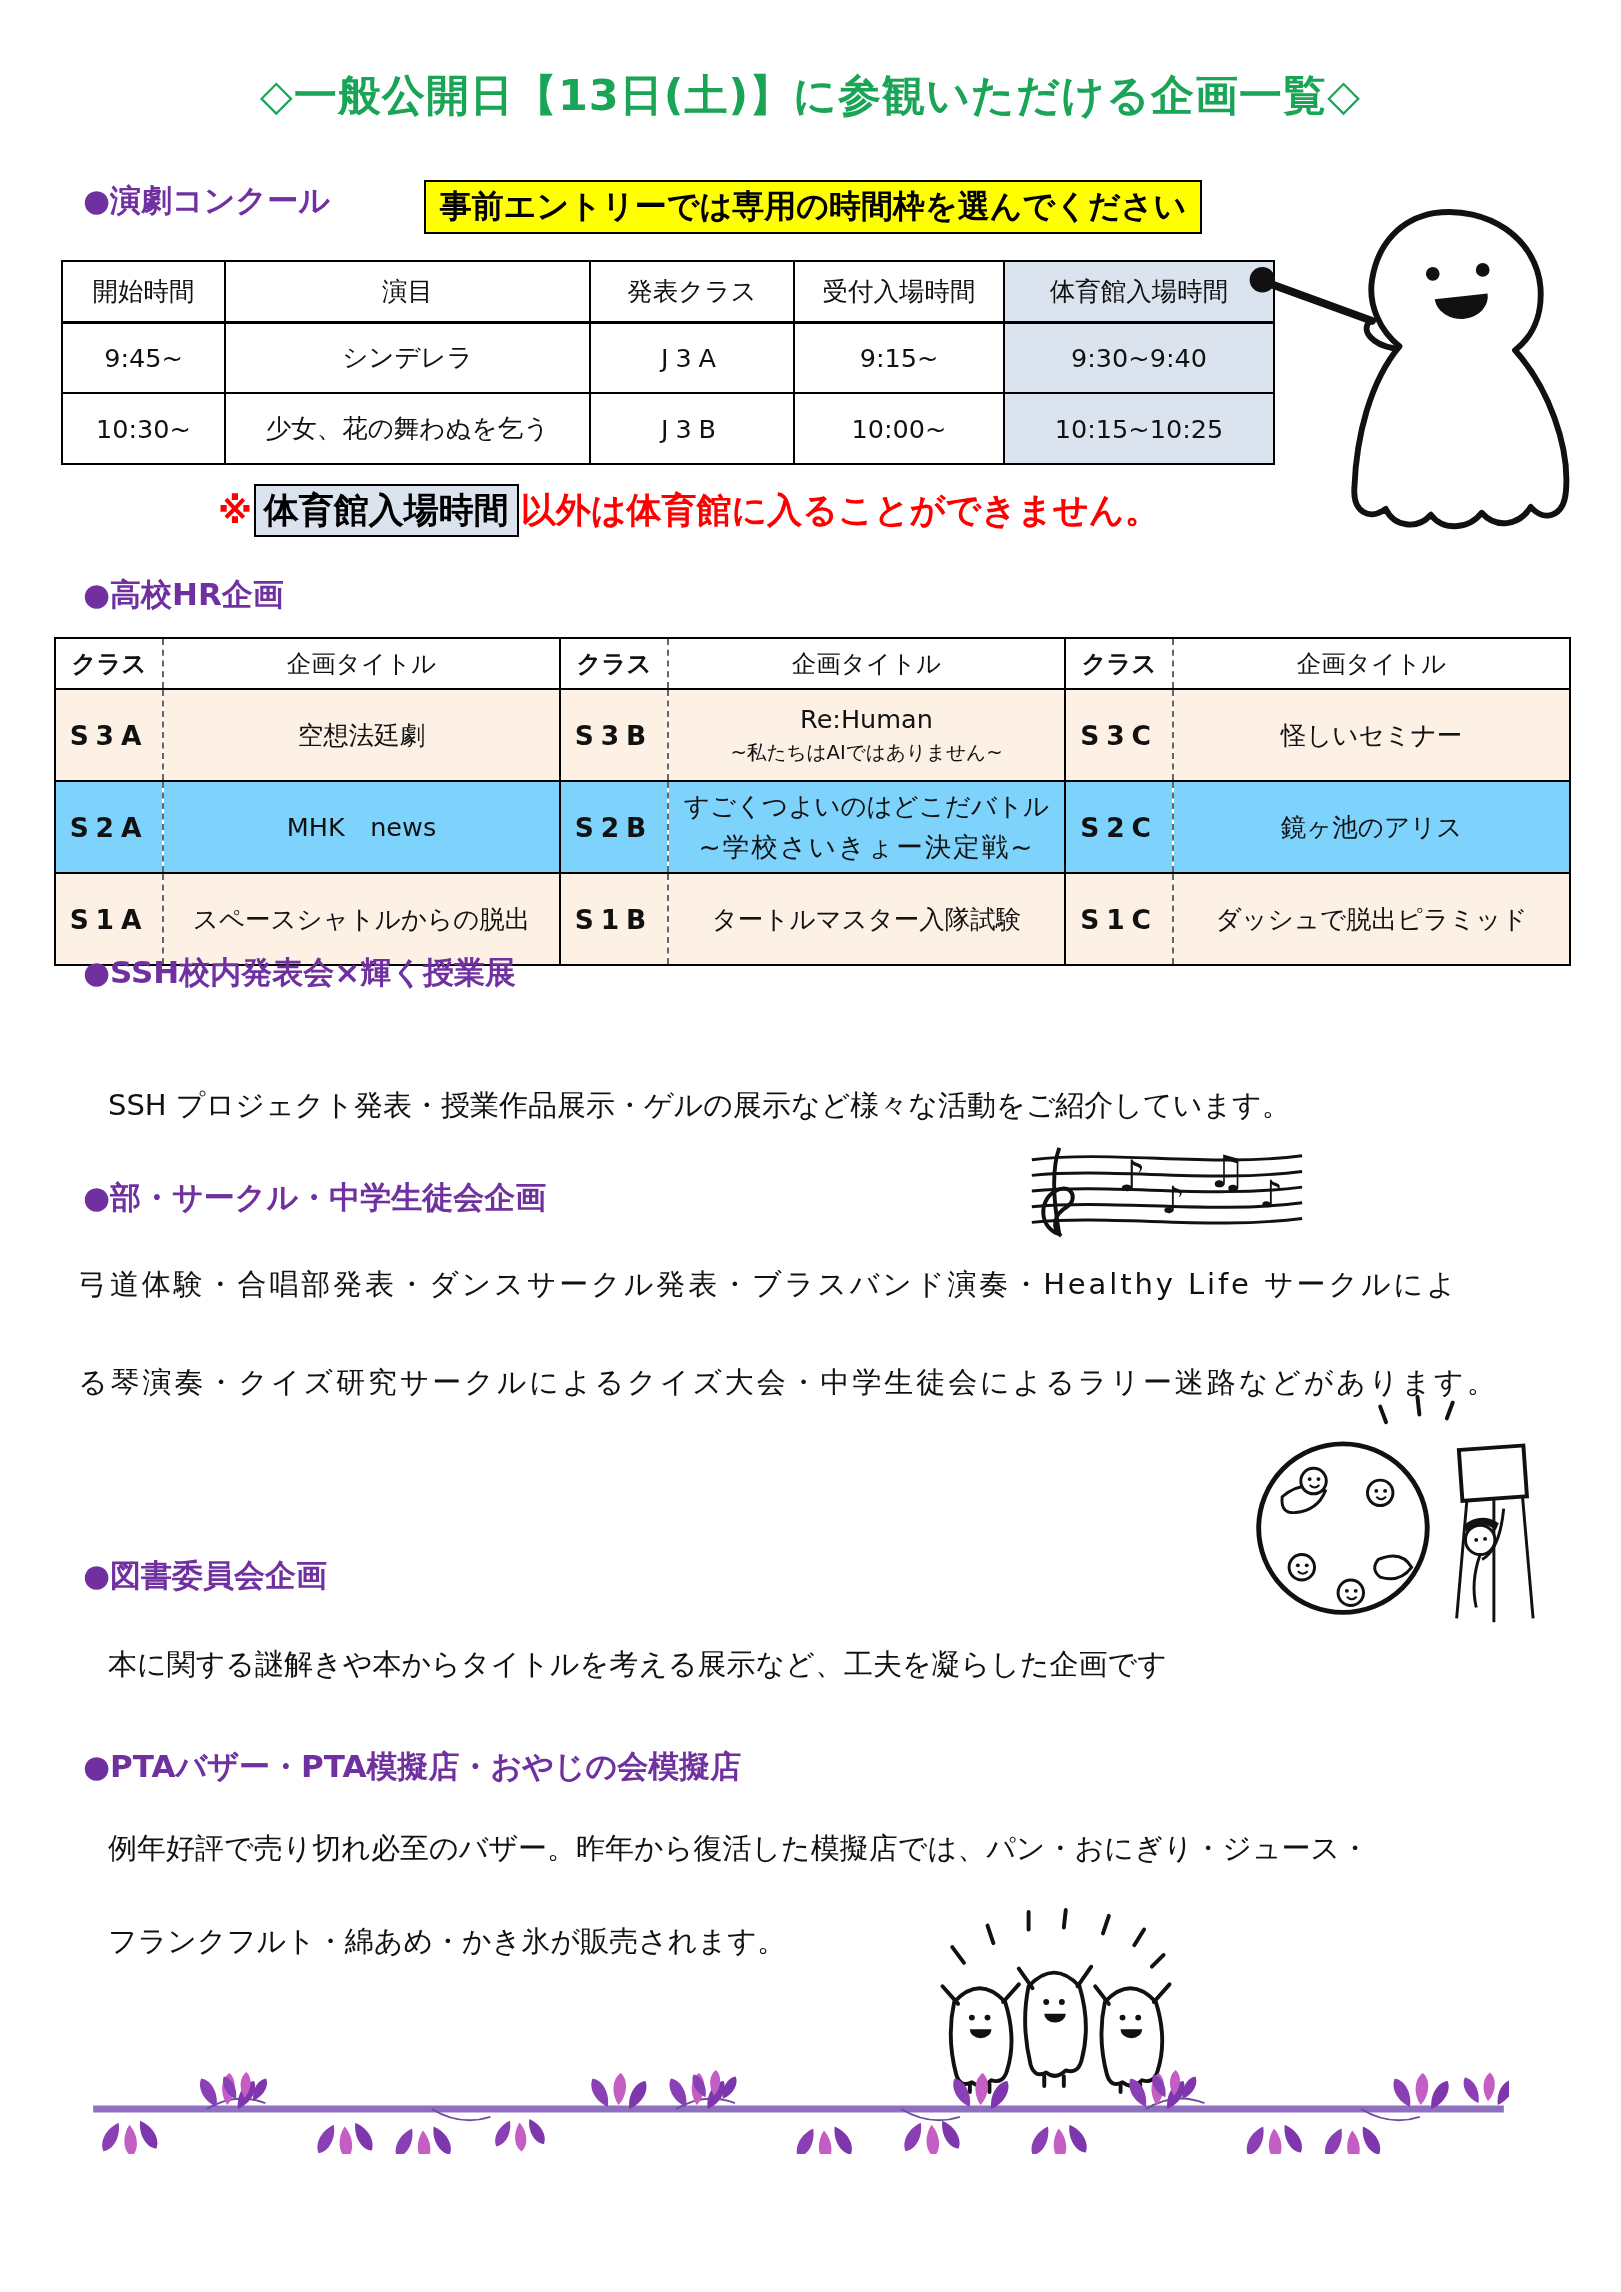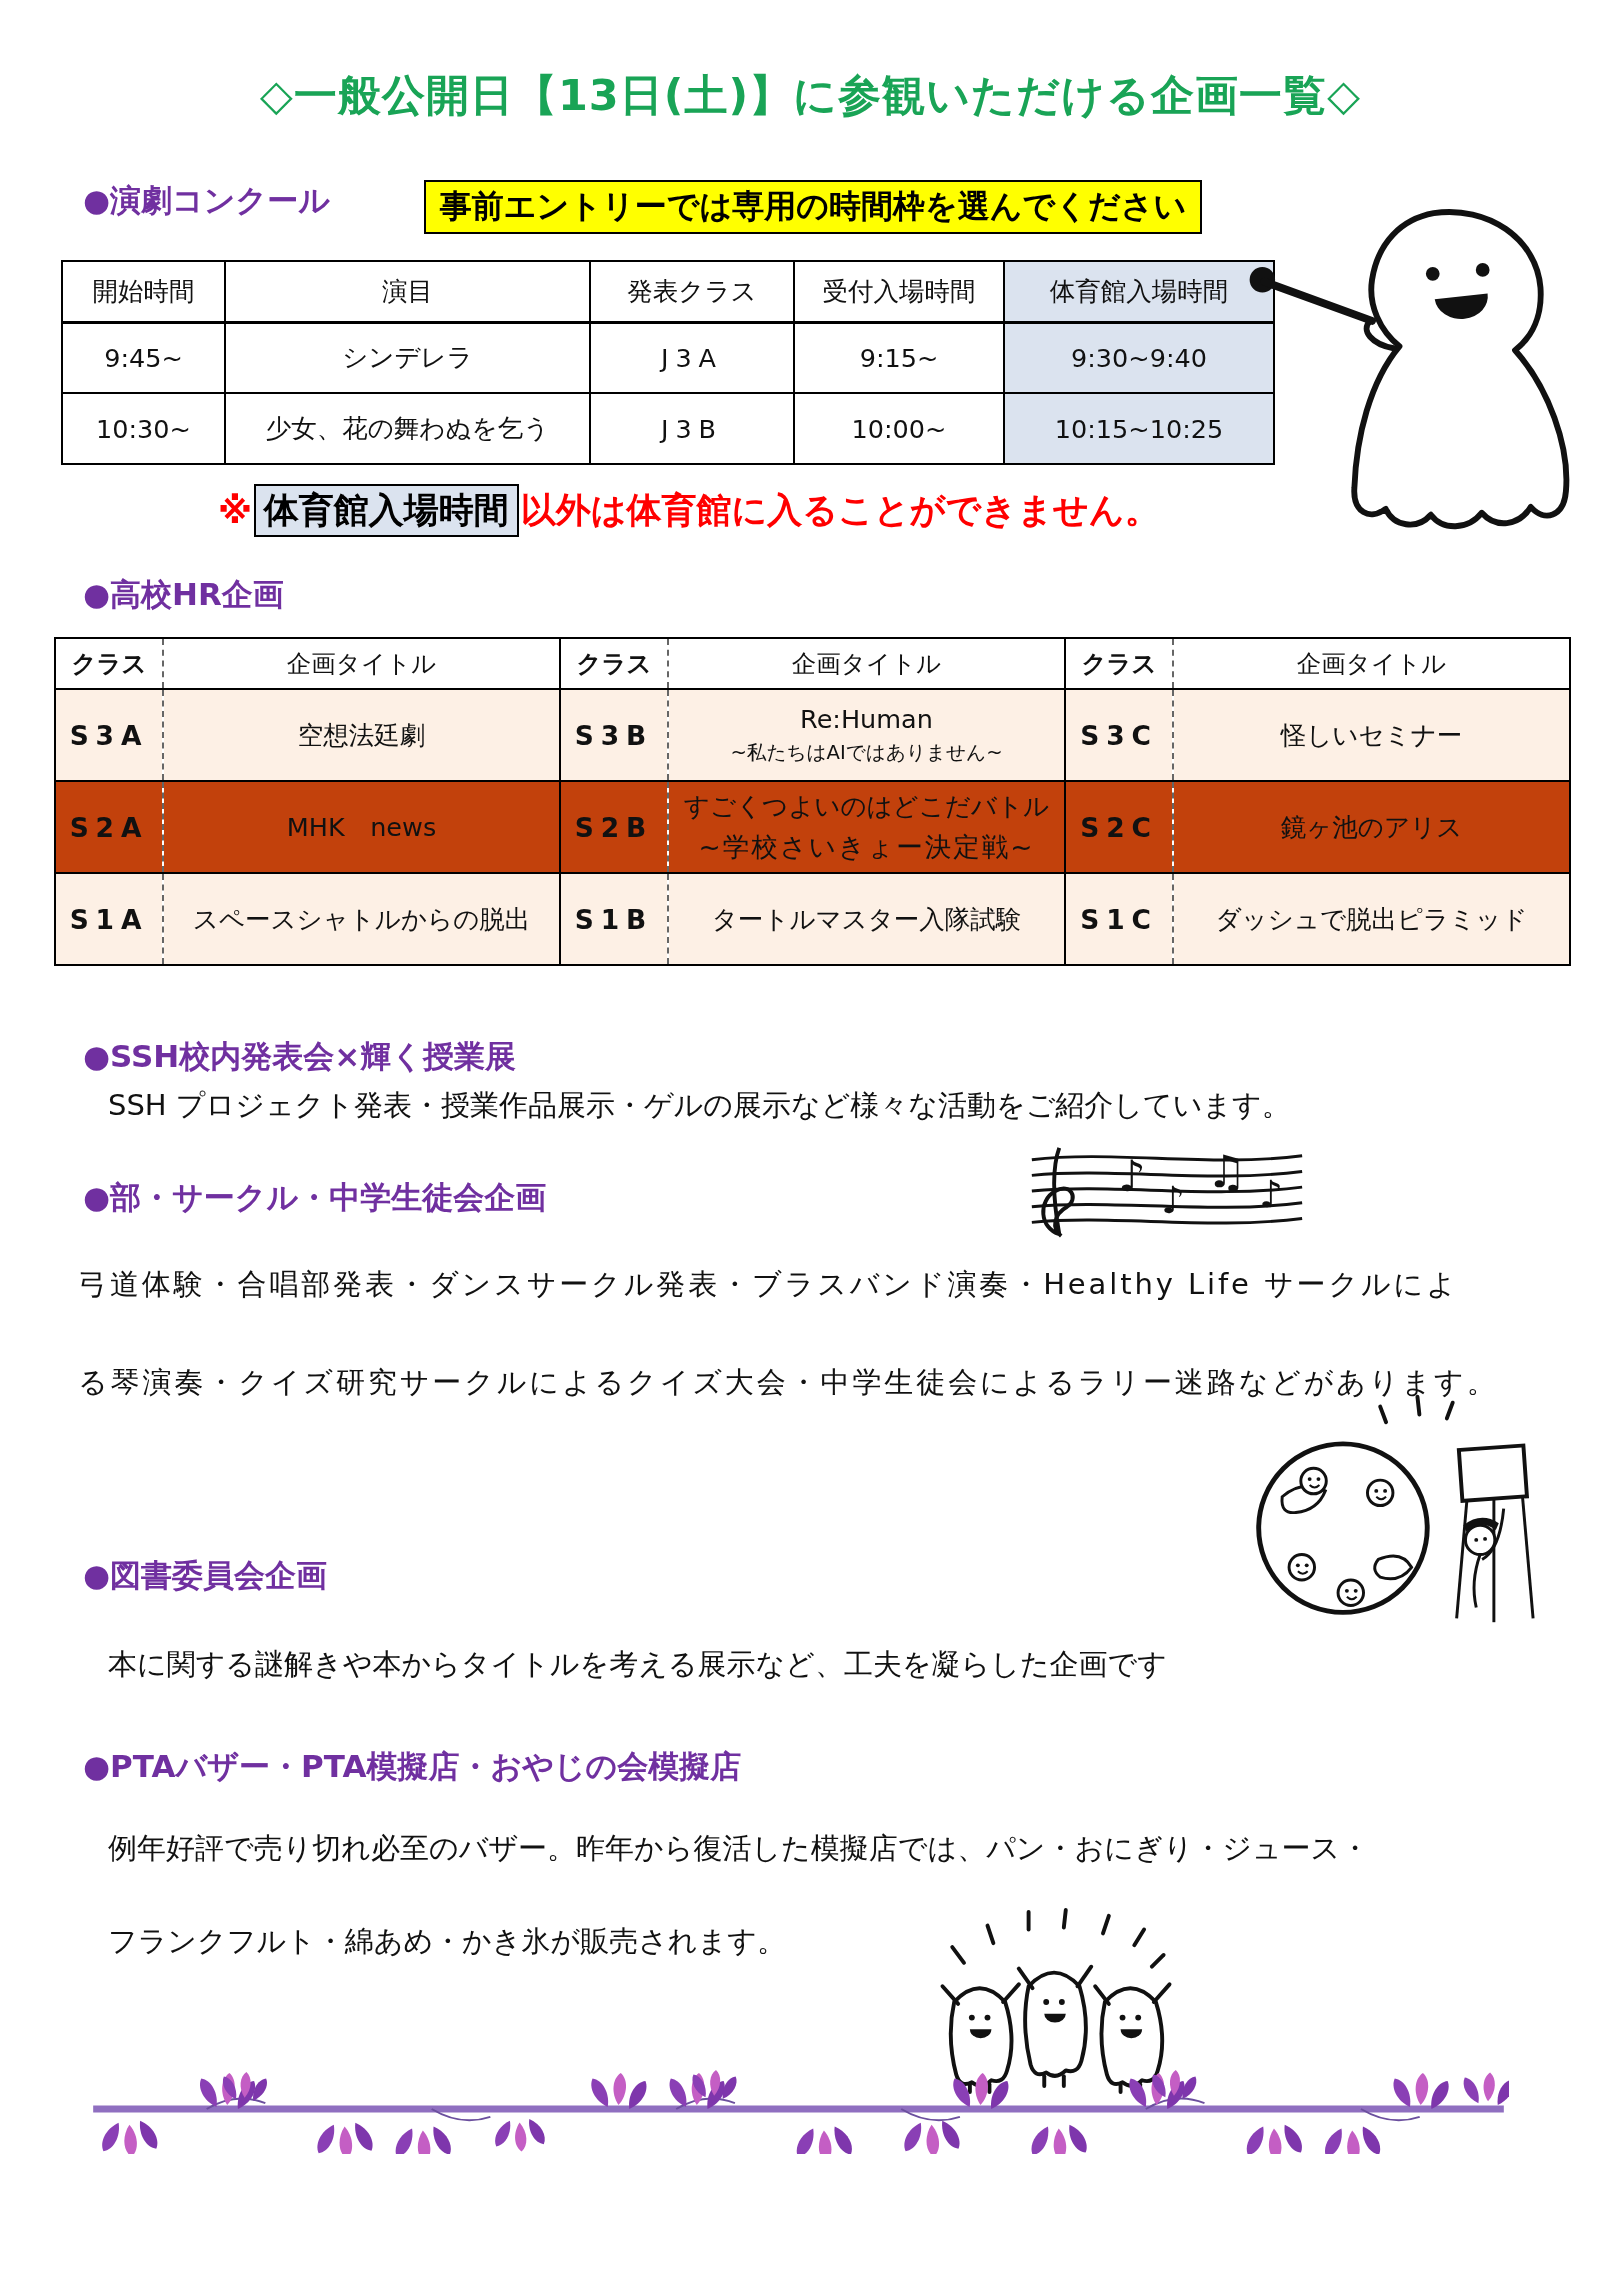--- a/index.html
+++ b/index.html
@@ -28,21 +28,21 @@
              font-size:35px; font-weight:bold; color:#FF0000; white-space:nowrap; }
   .warn-box { background:#DBE3EF; border:2.9px solid #000; color:#000; padding:1px 7.8px; margin:0 2px; }
 
   
   .t2 { position:absolute; left:54px; top:637px; border:2.9px solid #000; background:#fff; }
   .t2 th, .t2 td { border:2.9px solid #000; text-align:center; vertical-align:middle; overflow:hidden; }
   .t2 thead th { height:51px; font-size:24.5px; }
   .t2 thead th.ttl { font-weight:normal; }
   .t2 tbody td { height:92px; }
   .t2 .row-light { background:#FDF0E5; }
-  .t2 .row-dark  { background:#c2410c; }
+  .t2 .row-dark  { background:#7dd3fc; }
   .t2 .cls { border-right:2px dashed #666; font-weight:bold; }
   .t2 .ttl { border-left:2px dashed #666; }
   .t2 td.cls { font-size:26.5px; letter-spacing:6.9px; }
   .l1 { font-size:25.5px; }
   .l2 { margin-top:5.9px; }
   .l2:empty { display:none; }
   .l2small { font-size:19.6px; }
   .l2large { font-size:26.5px; letter-spacing:2px; }
   .wide { letter-spacing:6.9px; }
 
@@ -179,21 +179,21 @@
           <div class="l1">タートルマスター入隊試験</div>
         </td>
         <td class="cls">S1C</td>
         <td class="ttl">
           <div class="l1">ダッシュで脱出ピラミッド</div>
         </td>
       </tr>
     </tbody>
   </table>
 
-  <div class="phead" style="left:83px; top:1036px;">●SSH校内発表会×輝く授業展</div>
+  <div class="phead" style="left:83px; top:952px;">●SSH校内発表会×輝く授業展</div>
   <div class="ptext" style="left:108px; top:1086px;">SSH プロジェクト発表・授業作品展示・ゲルの展示など様々な活動をご紹介しています。</div>
 
   <div class="phead" style="left:83px; top:1177px;">●部・サークル・中学生徒会企画</div>
 
   <div class="illus" style="left:1024px; top:1140px; width:284px; height:106px;">
     <svg width="284" height="106" viewBox="0 0 290 108">
       <g stroke="#111" stroke-width="3" fill="none">
         <path d="M8 20 C 90 10 190 28 284 16"></path>
         <path d="M8 36 C 90 28 190 44 284 32"></path>
         <path d="M8 52 C 90 44 190 60 284 48"></path>

